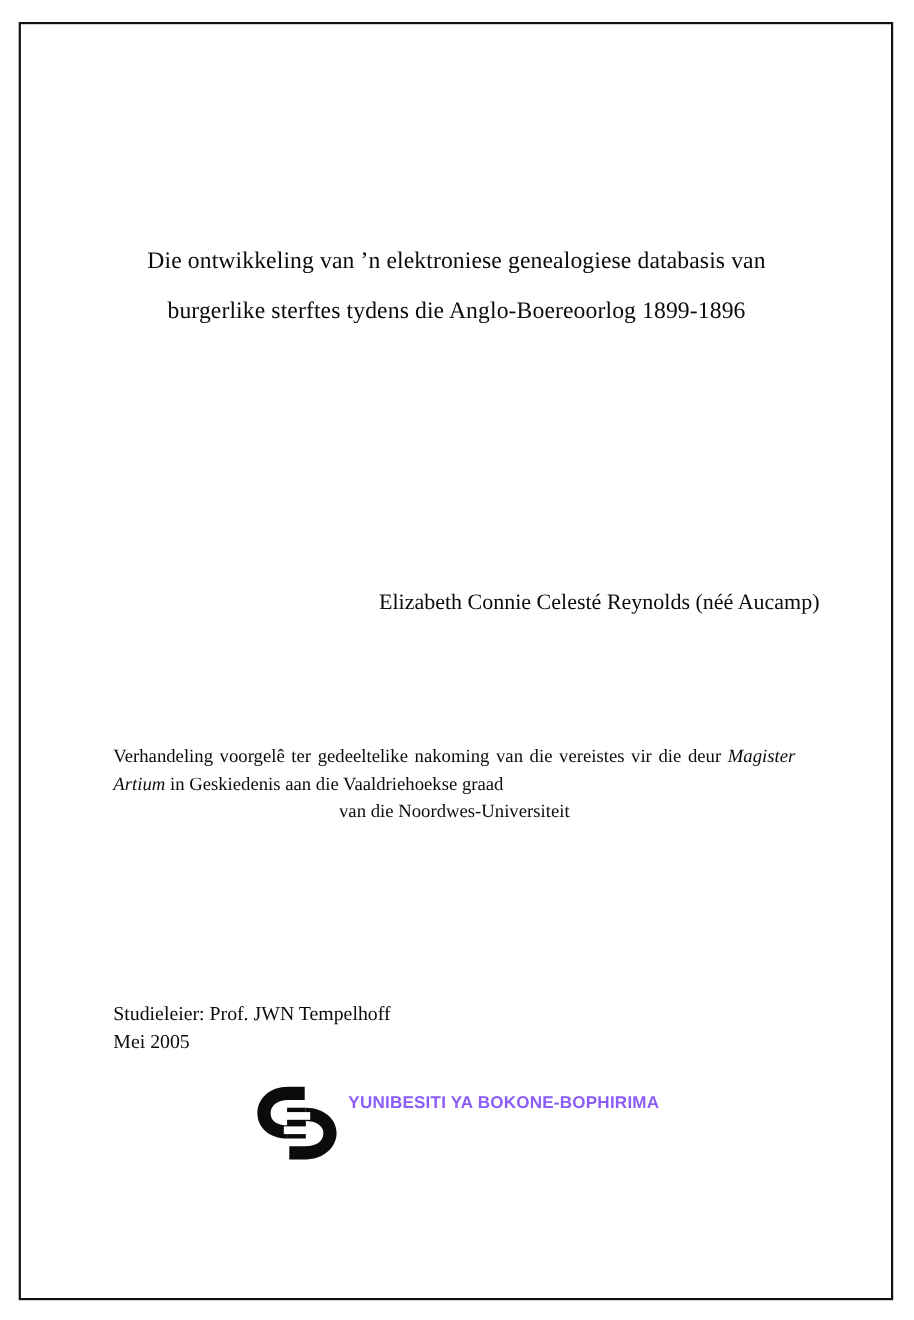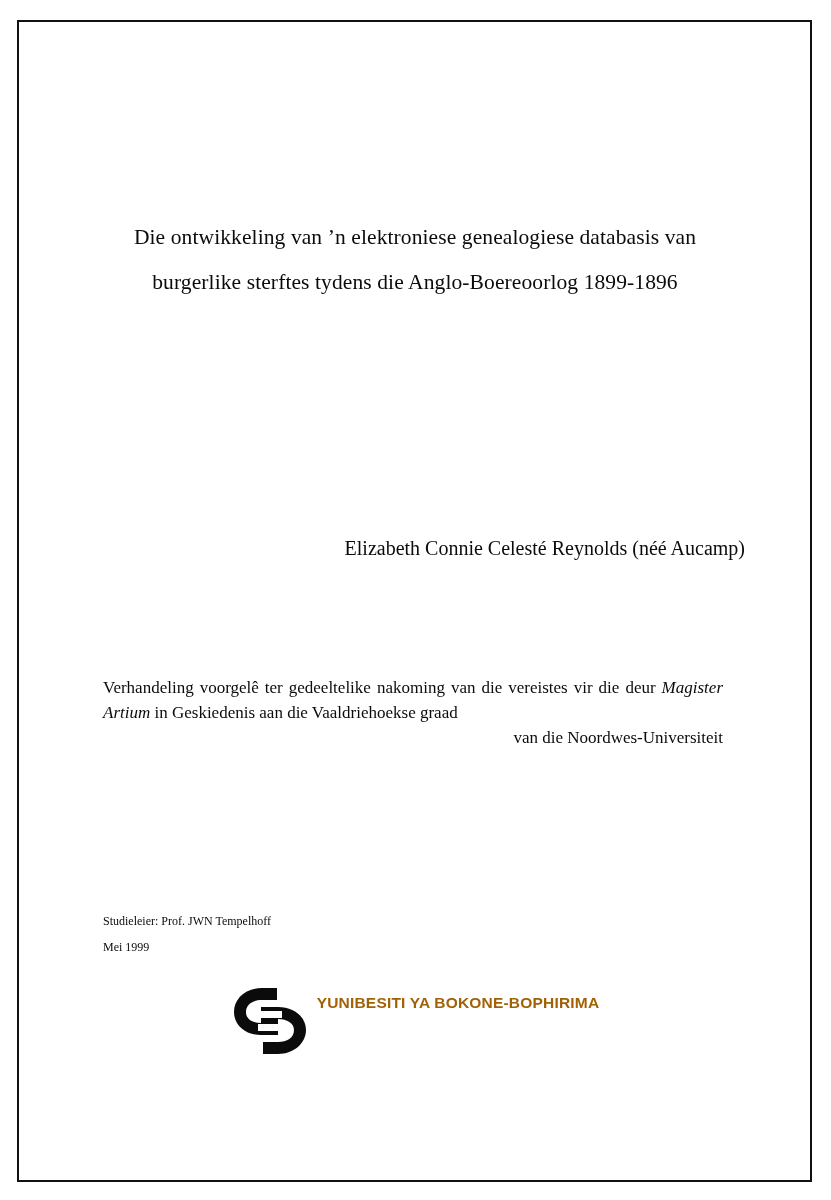--- a/index.html
+++ b/index.html
@@ -70,31 +70,31 @@
   .statement {
     position: absolute;
     top: 655px;
     left: 18px;
     width: 620px;
     font-size: 17px;
     line-height: 25px;
     text-align: justify;
   }
   .statement .last-line {
-    text-align: right;
+    text-align: center;
   }
   .statement i {
     font-style: italic;
   }
   .supervisor {
     position: absolute;
     top: 888px;
     left: 18px;
     width: 620px;
-    font-size: 12px;
+    font-size: 18px;
     line-height: 26px;
     text-align: left;
   }
   .logo-wrap {
     position: absolute;
     top: 965px;
     left: 0;
     width: 660px;
     display: flex;
     justify-content: center;
@@ -106,21 +106,21 @@
     margin-right: 8px;
     flex: 0 0 auto;
   }
   .logo-text {
     font-family: "Liberation Sans", sans-serif;
     font-size: 15.5px;
     line-height: 17.5px;
     font-weight: bold;
     letter-spacing: 0.2px;
     padding-top: 9px;
-    color: #a16207;
+    color: #8b5cf6;
   }
   .logo-text span {
     display: block;
     white-space: nowrap;
   }
 </style>
 </head>
 <body>
 
 <div class="page">
@@ -137,21 +137,21 @@
     <div class="author">Elizabeth Connie Celesté Reynolds (néé Aucamp)</div>
 
     <div class="statement">
       <span>Verhandeling voorgelê ter gedeeltelike nakoming van die vereistes vir die</span>
       <span>deur </span><i>Magister Artium</i><span> in Geskiedenis aan die Vaaldriehoekse graad</span>
       <div class="last-line">van die Noordwes-Universiteit</div>
     </div>
 
     <div class="supervisor">
       <div>Studieleier: Prof. JWN Tempelhoff</div>
-      <div>Mei 1999</div>
+      <div>Mei 2005</div>
     </div>
 
     <div class="logo-wrap">
       <svg class="logo-mark" viewBox="0 0 78 72">
         <path d="M31 3 C14 3 3 14 3 27 C3 40 14 50 30 50 L30 38 C21 38 15 34 15 27 C15 20 21 15 31 15 L46 15 L46 3 Z" fill="#0b0b0b"></path>
         <path d="M47 22 C63 22 75 32 75 45 C75 58 63 69 47 69 L32 69 L32 57 L47 57 C56 57 63 53 63 45 C63 38 56 34 47 34 Z" fill="#0b0b0b"></path>
         <rect x="30" y="22" width="17" height="28" fill="#0b0b0b"></rect>
         <rect x="27" y="26" width="24" height="7" fill="#ffffff"></rect>
         <rect x="27" y="39" width="24" height="7" fill="#ffffff"></rect>
       </svg>

